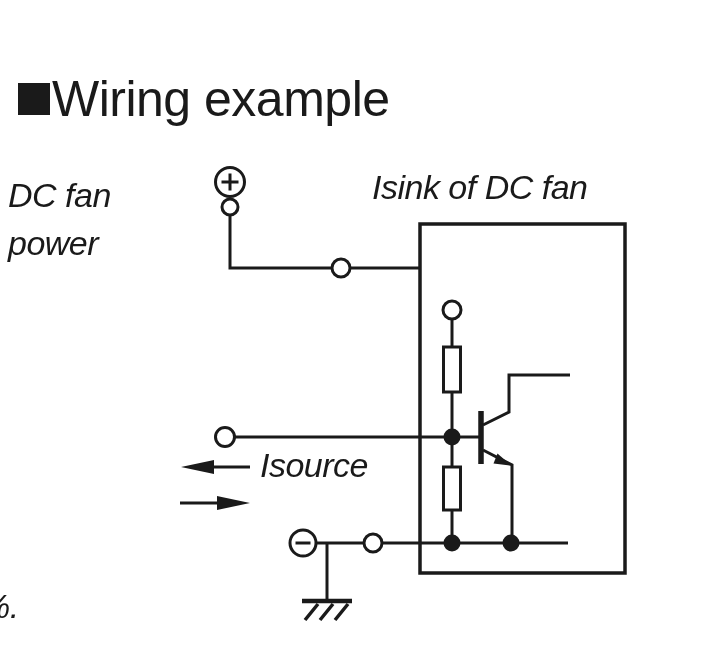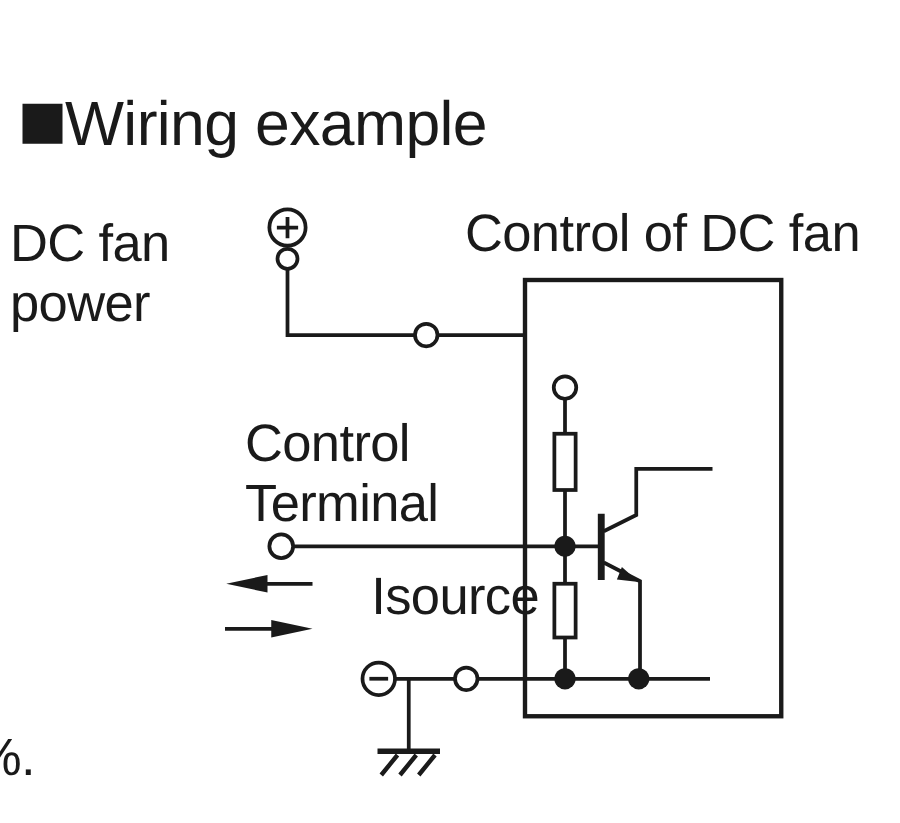--- a/index.html
+++ b/index.html
@@ -20,45 +20,46 @@
   svg.circuit {
     position: absolute;
     left: 0; top: 0;
     width: 720px; height: 658px;
   }
   .stroke { stroke: var(--ink); fill: none; }
   .whitefill { stroke: var(--ink); fill: var(--bg); }
   .inkfill { fill: var(--ink); stroke: none; }
   .label {
     position: absolute;
-    font-size: 42px;
+    font-size: 34px;
     line-height: 48px;
     white-space: pre-line;
     letter-spacing: -0.5px;
     color: var(--ink);
+    font-style: italic;
   }
   .title-bullet {
     position: absolute;
     left: 18px; top: 83px;
     width: 32px; height: 32px;
     background: var(--ink);
   }
   .title-text {
     position: absolute;
     left: 52px; top: 72px;
     font-size: 50px;
     line-height: 54px;
     letter-spacing: -0.5px;
     color: var(--ink);
   }
   #lbl-dcfanpower  { left: 8px;   top: 171px; }
   #lbl-inside      { left: 372px; top: 163px; }
   #lbl-control     { left: 196px; top: 331px; }
   #lbl-pwm         { left: 18px;  top: 404px; }
-  #lbl-isource     { left: 260px; top: 453px; margin-left: 37px; }
+  #lbl-isource     { left: 260px; top: 441px; }
   #lbl-isink       { left: 260px; top: 481px; }
   #lbl-fragment    { left: -20px; top: 582px; }
 </style>
 </head>
 <body>
 
 <div class="stage">
 
   <svg class="circuit" viewBox="0 0 720 658">
 
@@ -121,19 +122,17 @@
       <path d="M180,503 H222" class="stroke" stroke-width="3"></path>
       <polygon points="250,503 217,496 217,510" class="inkfill"></polygon>
     </g>
   </svg>
 
   <div class="title-bullet"></div>
   <div class="title-text">Wiring example</div>
 
   <div class="label" id="lbl-dcfanpower">DC fan
 power</div>
-  <div class="label" id="lbl-inside">Control of DC fan</div>
-  <div class="label" id="lbl-control">Control
-Terminal</div>
+  <div class="label" id="lbl-inside">Isink of DC fan</div>
   <div class="label" id="lbl-isource">Isource</div>
   <div class="label" id="lbl-fragment">%.</div>
 
 </div>
 
 </body></html>

